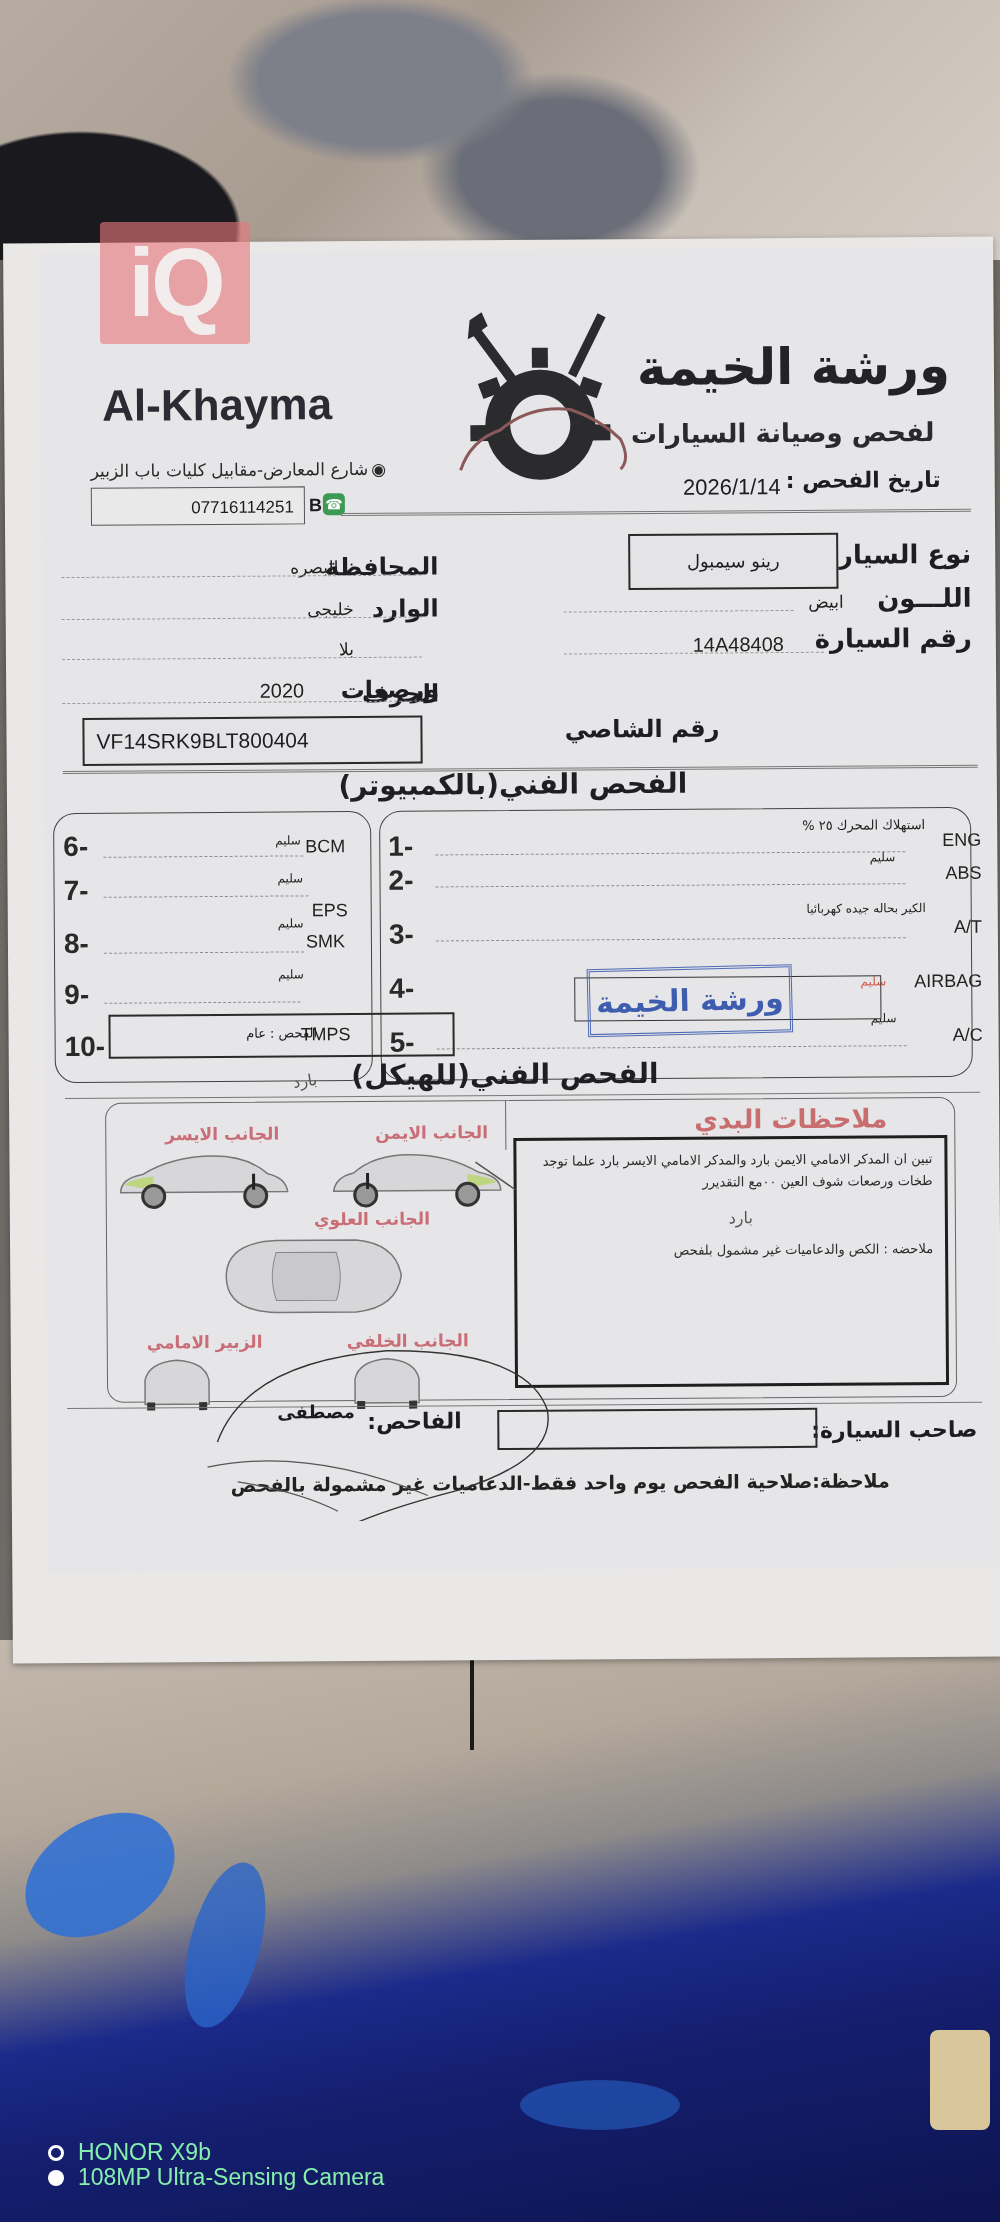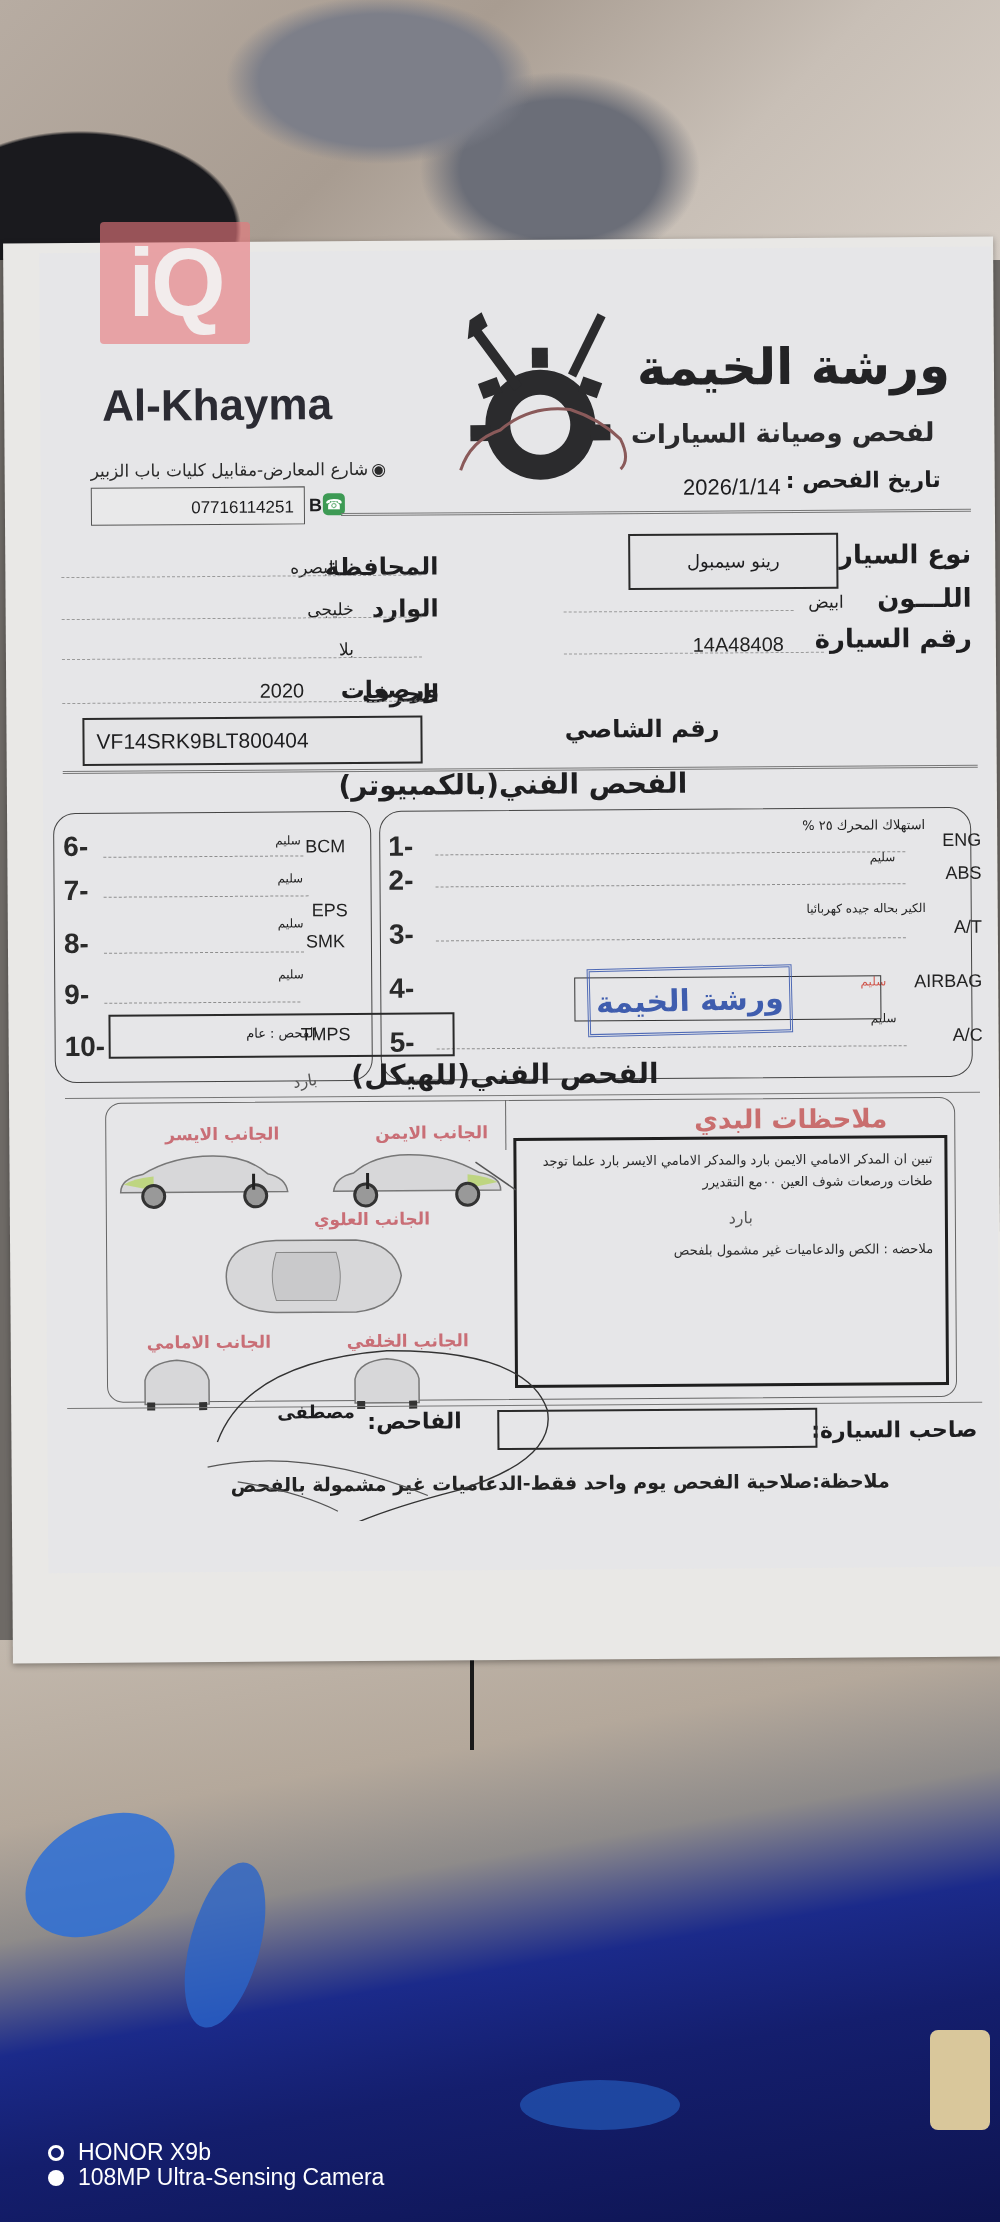--- a/index.html
+++ b/index.html
@@ -112,21 +112,21 @@
 
   
   .owner-label { position: absolute; right: 22px; top: 1170px; font-size: 22px; font-weight: bold; }
   .owner-box { position: absolute; left: 450px; top: 1160px; width: 320px; height: 40px; border: 2px solid #2a2a2a; }
   .inspector-label { position: absolute; left: 320px; top: 1158px; font-size: 22px; font-weight: bold; }
   .inspector-val { position: absolute; left: 230px; top: 1150px; font-size: 18px; font-weight: bold; }
   .footer-note { position: absolute; right: 110px; top: 1222px; font-size: 19px; font-weight: bold; color: #222; }
   .sig-svg { position: absolute; left: 150px; top: 1040px; width: 420px; height: 230px; pointer-events: none; }
 
   
-  .cam { position: absolute; left: 48px; top: 2140px; color: #ffffff; font-family: "Liberation Sans", sans-serif; font-size: 23px; line-height: 25px; }
+  .cam { position: absolute; left: 48px; top: 2140px; color: #86efac; font-family: "Liberation Sans", sans-serif; font-size: 23px; line-height: 25px; }
   .cam .dot { display: inline-block; width: 16px; height: 16px; border-radius: 50%; margin-right: 14px; vertical-align: -1px; }
   .cam .dot.ring { border: 3px solid #fff; }
   .cam .dot.fill { background: #fff; }
 </style>
 </head>
 <body>
 
 <div class="bg-top"></div>
 <div class="bg-bottom"></div>
 <div class="bg-blob b1"></div>
@@ -261,21 +261,21 @@
     <div class="body-notes-title">ملاحظات البدي</div>
     <div class="body-notes-box">
       <p>تبين ان المدكر الامامي الايمن بارد والمدكر الامامي الايسر بارد علما توجد طخات ورصعات شوف العين ٠٠مع التقديرر</p>
       <p class="hand">بارد</p>
       <p>ملاحضه : الكص والدعاميات غير مشمول بلفحص</p>
     </div>
 
     <div class="car-label" style="left:120px; top:872px;">الجانب الايسر</div>
     <div class="car-label" style="left:330px; top:872px;">الجانب الايمن</div>
     <div class="car-label" style="left:268px; top:958px;">الجانب العلوي</div>
-    <div class="car-label" style="left:100px; top:1080px;">الجانب الامامي</div>
+    <div class="car-label" style="left:100px; top:1080px;">الزبير الامامي</div>
     <div class="car-label" style="left:300px; top:1080px;text-align:right;">الجانب الخلفي</div>
 
     <svg class="car-svg" style="left:70px; top:900px; width:180px; height:60px; direction:ltr;" viewBox="0 0 180 60">
       <path d="M5 40 q0 -14 22 -18 q30 -18 70 -18 q35 0 55 18 q18 4 20 18 z" fill="#d7d7d9" stroke="#777" stroke-width="1.5"></path>
       <path d="M8 32 q10 -6 30 -8 l0 14 z" fill="#b8d46a" opacity=".8"></path>
       <circle cx="38" cy="44" r="11" fill="#999" stroke="#333" stroke-width="3"></circle>
       <circle cx="140" cy="44" r="11" fill="#999" stroke="#333" stroke-width="3"></circle>
       <line x1="138" y1="22" x2="138" y2="38" stroke="#222" stroke-width="3"></line>
     </svg>
     <svg class="car-svg" style="left:280px; top:900px; width:180px; height:60px; direction:ltr;" viewBox="0 0 180 60">

